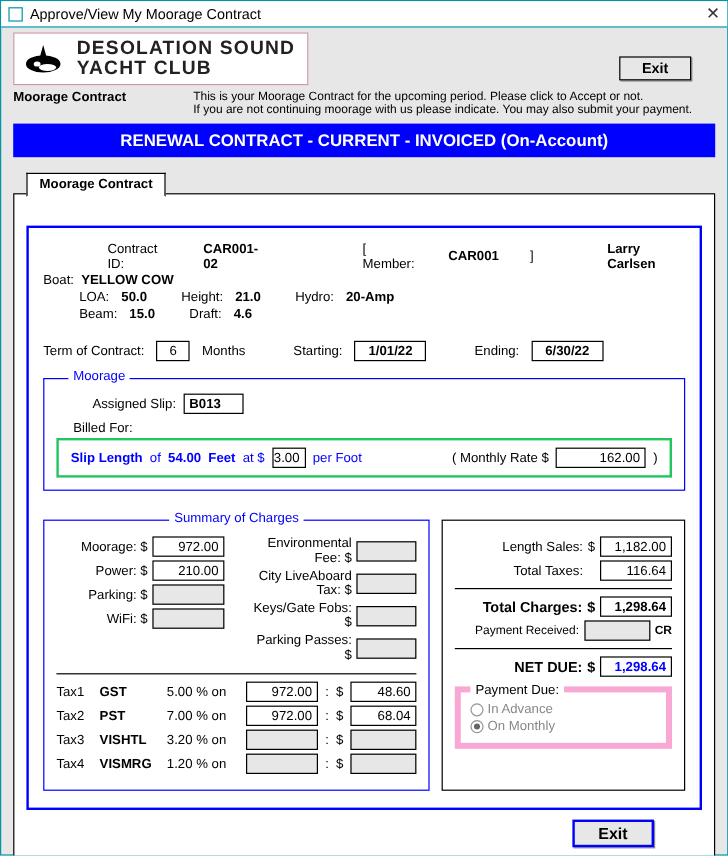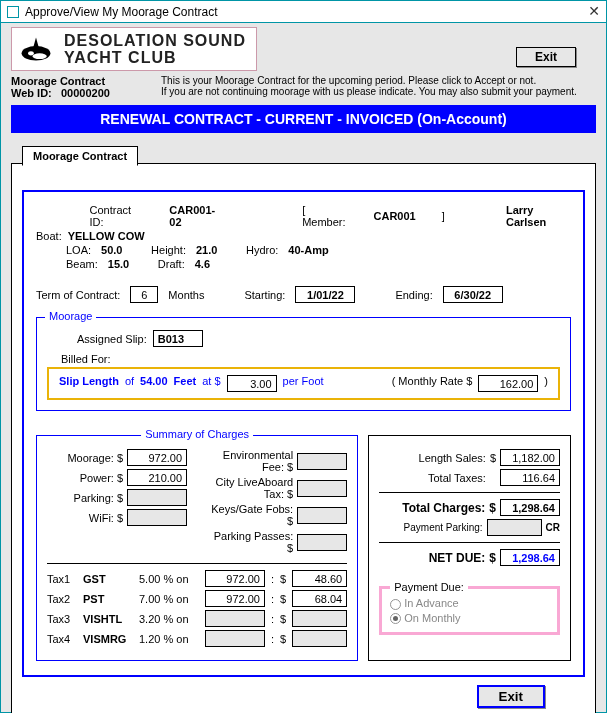--- a/index.html
+++ b/index.html
@@ -21,42 +21,42 @@
   .subhead .right { flex:1; text-align:left; font-size:10px; }
   .banner { margin-top:6px; background:#0000ff; color:#fff; text-align:center; font-size:14px; font-weight:bold; padding:6px 0; }
   .main-panel { background:#fff; border:1px solid #000; margin-top:6px; padding:26px 10px 10px 10px; position:relative; min-height:530px; }
   .tab { position:absolute; top:-18px; left:10px; background:#fff; border:1px solid #000; border-bottom:1px solid #fff; padding:3px 10px; font-size:11px; font-weight:bold; }
   .inner { border:2px solid #0000ff; padding:10px 12px 14px 12px; font-size:11px; position:relative; }
   .row { display:flex; align-items:center; gap:6px; margin:2px 0; }
   .bold { font-weight:bold; }
   .field-box { border:1px solid #000; background:#fff; padding:0 4px; height:17px; display:inline-flex; align-items:center; justify-content:flex-end; font-size:11px; }
   .field-box.readonly { background:#e7e7e7; }
   .fieldset { border:1px solid #0000ff; margin-top:14px; padding:10px 10px 10px 10px; position:relative; }
-  .fieldset .legend { position:absolute; top:-8px; left:8px; background:#fff; color:#0000ff; font-size:11px; padding:0 4px; }
-  .billed-row { border:2px solid #eab308; padding:6px 10px; display:flex; gap:6px; font-size:11px; }
+  .fieldset .legend { position:absolute; top:-8px; left:20px; background:#fff; color:#0000ff; font-size:11px; padding:0 4px; }
+  .billed-row { border:2px solid #22c55e; padding:6px 10px; display:flex; align-items:center; gap:6px; font-size:11px; }
   .blue-txt { color:#0000ff; font-weight:bold; }
   .cols { display:flex; gap:10px; margin-top:10px; }
   .charges-left { flex:1.3; position:relative; }
   .charges-right { flex:1; }
   .grid2 { display:flex; gap:20px; }
   .grid2 .col { flex:1; }
   .line { display:flex; align-items:center; justify-content:flex-end; gap:4px; margin:3px 0; font-size:11px; }
   .line .lbl { flex:1; text-align:right; }
   .totals .line .lbl { text-align:right; }
   .totals .line .field-box { width:60px; }
   .strong { font-weight:bold; font-size:12px; }
   hr.sep { border:none; border-top:1px solid #000; margin:6px 0; }
   .tax-row { display:flex; align-items:center; gap:6px; margin:3px 0; font-size:11px; }
   .tax-row .tn { width:30px; }
   .tax-row .nm { width:50px; font-weight:bold; }
   .tax-row .pct { width:60px; }
   .radio { width:11px; height:11px; border:1px solid #888; border-radius:50%; display:inline-block; vertical-align:middle; position:relative; }
   .radio.selected::after { content:""; position:absolute; width:5px; height:5px; background:#555; border-radius:50%; top:2px; left:2px; }
   .radio.disabled { opacity:.9; }
-  .payment-due { border:3px solid #f9a8d4; padding:6px 8px; position:relative; margin-top:20px; font-size:11px; color:#888; }
+  .payment-due { border:5px solid #f9a8d4; padding:6px 8px; position:relative; margin-top:8px; font-size:11px; color:#888; }
   .payment-due .lg { position:absolute; top:-8px; left:8px; background:#fff; padding:0 4px; color:#000; font-size:11px; }
   .bottom-exit { display:flex; justify-content:flex-end; margin-top:8px; padding-right:40px; }
   .btn-primary { border:2px solid #0000ff; background:#e7e7e7; padding:2px 20px; font-weight:bold; box-shadow:1px 1px 0 #888; cursor:pointer; }
 </style>
 </head>
 <body>
 
 <div class="window">
   <div class="titlebar">
     <span class="icon"></span>
@@ -79,24 +79,20 @@
         </div>
       </div>
       <div class="exit-btn-top" style="margin-top:20px; margin-right:20px;">
         <button class="btn">Exit</button>
       </div>
     </div>
 
     <div class="subhead">
       <div class="left">
         <div class="bold">Moorage Contract</div>
-        <div>
-          <b>Web ID:</b>&nbsp;&nbsp;
-          <b>00000200</b>
-        </div>
       </div>
       <div class="right">
         <div>This is your Moorage Contract for the upcoming period.  Please click to Accept or not.</div>
         <div>If you are not continuing moorage with us please indicate.  You may also submit your payment.</div>
       </div>
     </div>
 
     <div class="banner">RENEWAL CONTRACT - CURRENT - INVOICED (On-Account)</div>
 
     <div style="height:24px"></div>
@@ -122,21 +118,21 @@
           <span>Boat:</span>
           <span class="bold">YELLOW COW</span>
         </div>
 
         <div class="row" style="padding-left:30px; gap:10px;">
           <span>LOA:</span>
           <span class="bold" style="width:40px;">50.0</span>
           <span>Height:</span>
           <span class="bold" style="width:40px;">21.0</span>
           <span>Hydro:</span>
-          <span class="bold">40-Amp</span>
+          <span class="bold">20-Amp</span>
         </div>
         <div class="row" style="padding-left:30px; gap:10px;">
           <span>Beam:</span>
           <span class="bold" style="width:40px;">15.0</span>
           <span>Draft:</span>
           <span class="bold">4.6</span>
         </div>
 
         <div class="row" style="margin-top:16px; gap:10px;">
           <span>Term of Contract:</span>
@@ -156,25 +152,25 @@
             <span>Assigned Slip:</span>
             <span class="field-box" style="width:50px; font-weight:bold; justify-content:flex-start;">B013</span>
           </div>
           <div style="padding-left:14px; margin-top:6px; font-size:11px;">Billed For:</div>
           <div class="billed-row" style="margin-top:2px;">
             <span class="blue-txt">Slip Length</span>
             <span style="color:#0000ff;">of</span>
             <span class="blue-txt">54.00</span>
             <span class="blue-txt">Feet</span>
             <span style="color:#0000ff;">at $</span>
-            <span class="field-box" style="width:50px;">3.00</span>
+            <span class="field-box" style="width:28px;">3.00</span>
             <span style="color:#0000ff;">per Foot</span>
             <span style="flex:1"></span>
             <span>( Monthly Rate $</span>
-            <span class="field-box" style="width:60px;">162.00</span>
+            <span class="field-box" style="width:75px;">162.00</span>
             <span>)</span>
           </div>
         </div>
 
         <div class="cols">
           <div class="fieldset charges-left">
             <div class="legend" style="left:50%; transform:translateX(-50%);">Summary of Charges</div>
             <div class="grid2">
               <div class="col">
                 <div class="line">
@@ -265,21 +261,21 @@
                 <span style="visibility:hidden">$</span>
                 <span class="field-box">116.64</span>
               </div>
             <hr class="sep">
             <div class="line strong">
                 <span class="lbl">Total Charges:</span>
                 <span>$</span>
                 <span class="field-box" style="font-weight:bold;">1,298.64</span>
               </div>
             <div class="line" style="font-size:10px;">
-                <span class="lbl">Payment Parking:</span>
+                <span class="lbl">Payment Received:</span>
                 <span class="field-box readonly" style="width:55px;"></span>
                 <span class="bold">CR</span>
               </div>
             <hr class="sep">
             <div class="line strong">
                 <span class="lbl">NET DUE:</span>
                 <span>$</span>
                 <span class="field-box" style="font-weight:bold;color:#0000ff;">1,298.64</span>
               </div>
 

